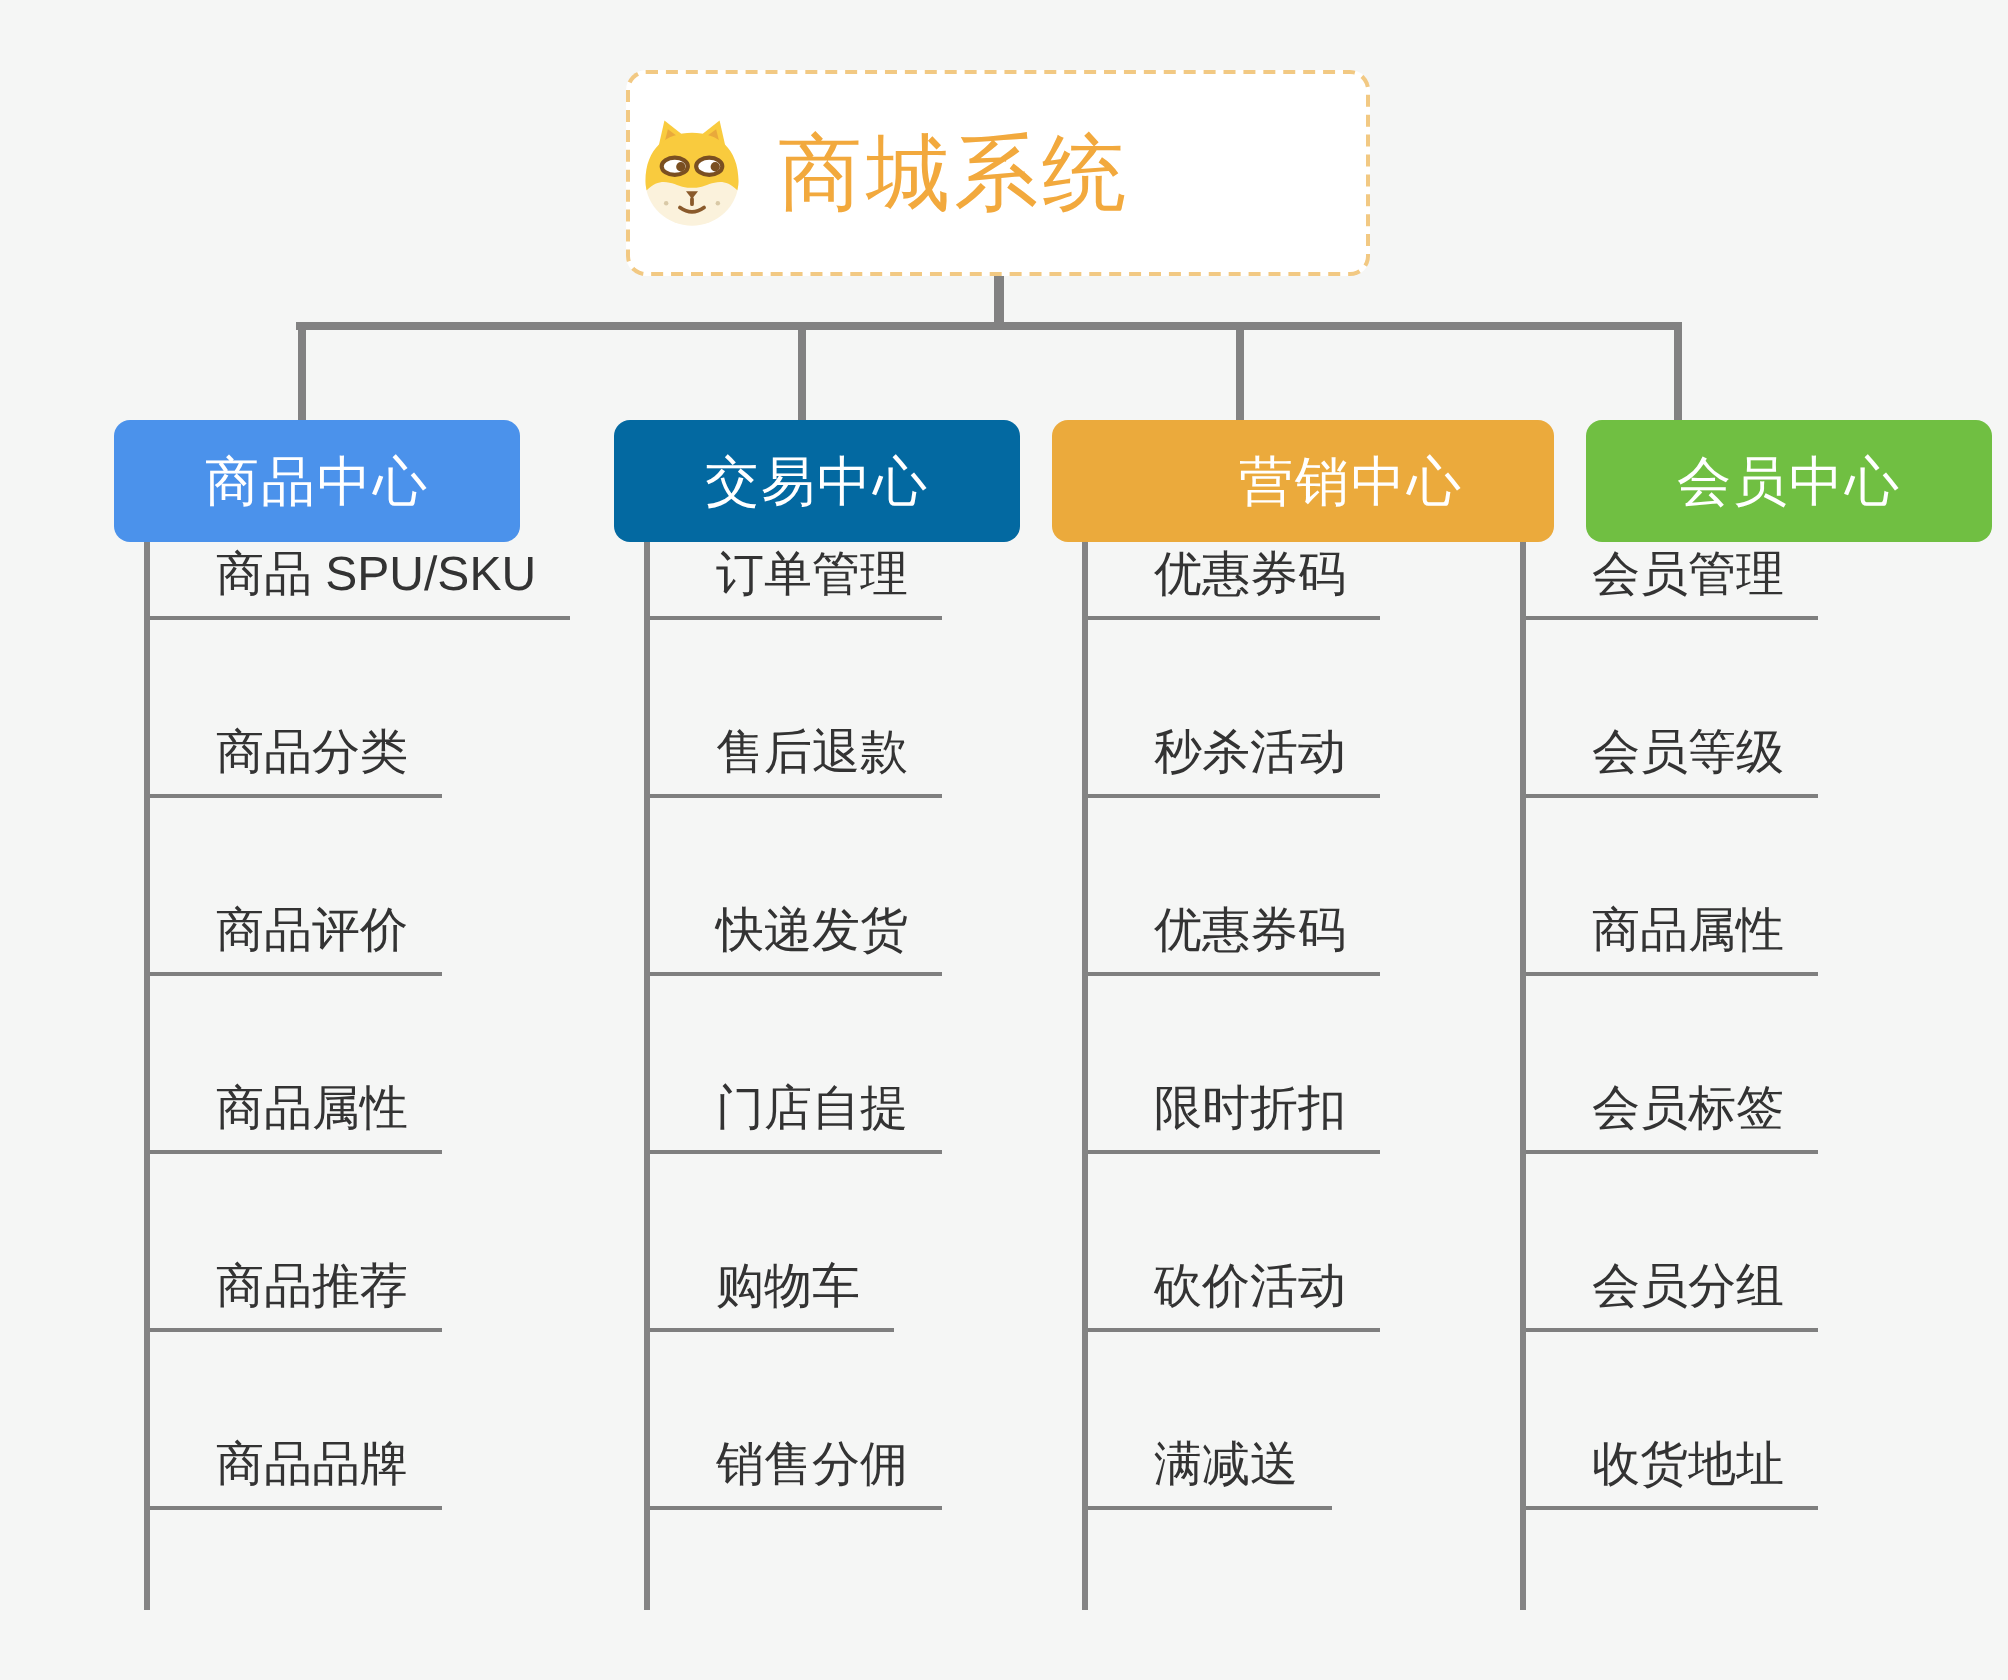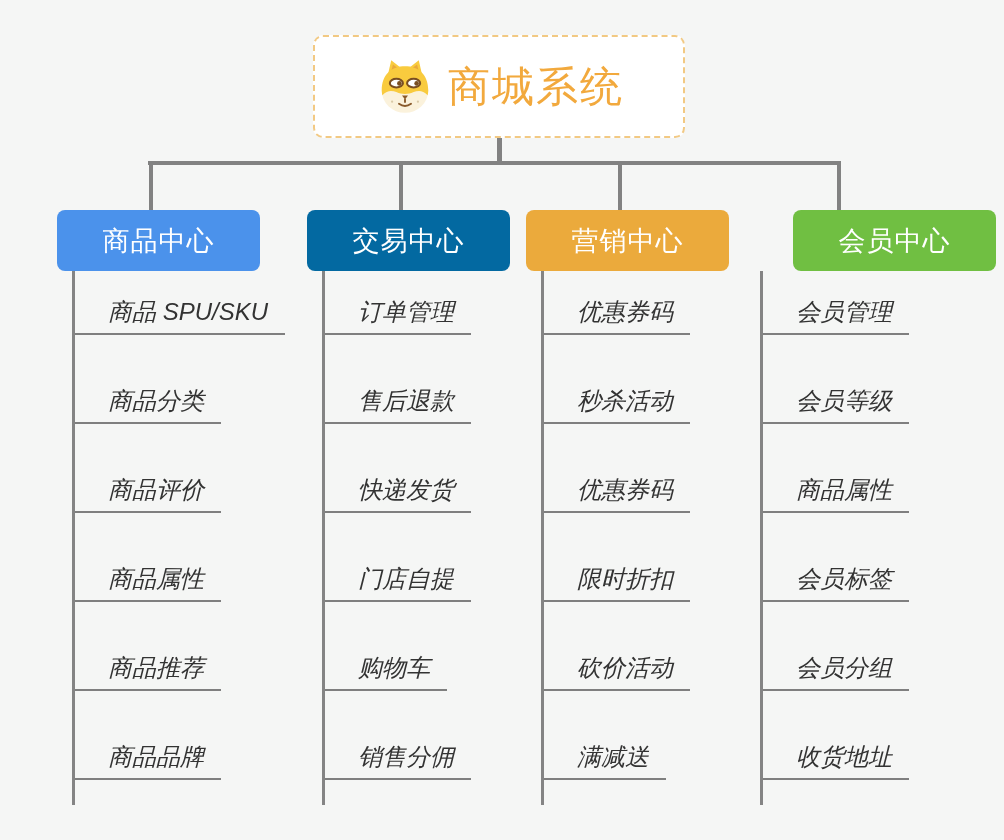--- a/index.html
+++ b/index.html
@@ -23,21 +23,21 @@
     left: 313px;
     top: 35px;
     width: 372px;
     height: 103px;
     box-sizing: border-box;
     background: #ffffff;
     border: 2px dashed #f2c983;
     border-radius: 10px;
     display: flex;
     align-items: center;
-    justify-content: center;
+    justify-content: flex-start;
     gap: 12px;
   }
   .root-title {
     font-size: 42px;
     letter-spacing: 2px;
     color: #f2a93d;
     white-space: nowrap;
   }
   .root-icon {
     width: 62px;
@@ -79,22 +79,21 @@
   .leaf-list {
     list-style: none;
     margin: 0 0 0 15px;
     padding: 0;
     border-left: 3px solid #848484;
     width: fit-content;
   }
   .leaf {
     height: 89px;
     display: flex;
-    align-items: center;
-    font-style: italic;
+    align-items: flex-start;
   }
   .leaf-label {
     display: inline-block;
     border-bottom: 2px solid #7f7f7f;
     padding: 0 17px 5px 33px;
     font-size: 24px;
     color: #333333;
     white-space: nowrap;
   }
 </style>
@@ -172,21 +171,21 @@
       <li class="leaf">
           <span class="leaf-label">购物车</span>
         </li>
       <li class="leaf">
           <span class="leaf-label">销售分佣</span>
         </li>
     </ul>
   </section>
 
   <section class="branch" style="left:526px">
-    <div class="branch-header" style="background-color: rgb(235, 170, 60);">营销中心</div>
+    <div class="branch-header" style="background-color: rgb(235, 170, 60); padding-left: 48px;">营销中心</div>
     <ul class="leaf-list">
       <li class="leaf">
           <span class="leaf-label">优惠券码</span>
         </li>
       <li class="leaf">
           <span class="leaf-label">秒杀活动</span>
         </li>
       <li class="leaf">
           <span class="leaf-label">优惠券码</span>
         </li>

